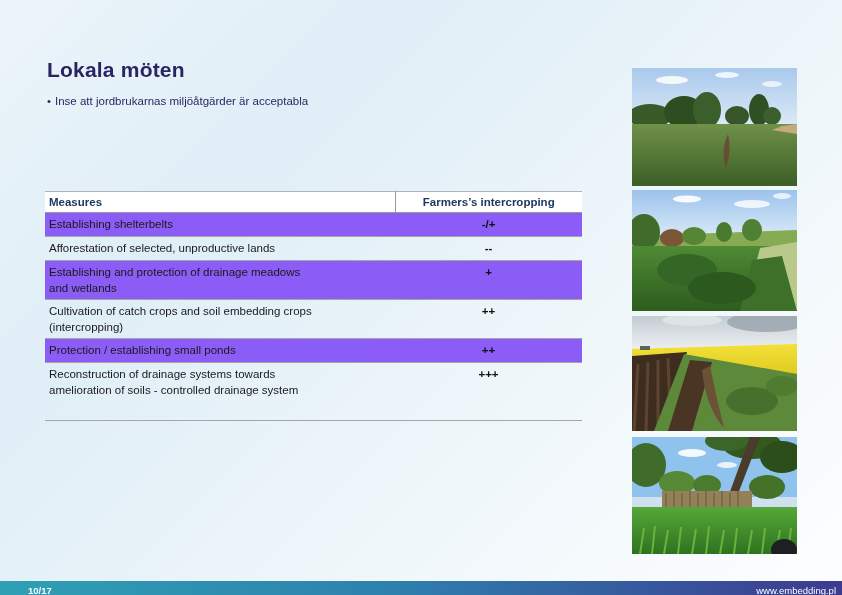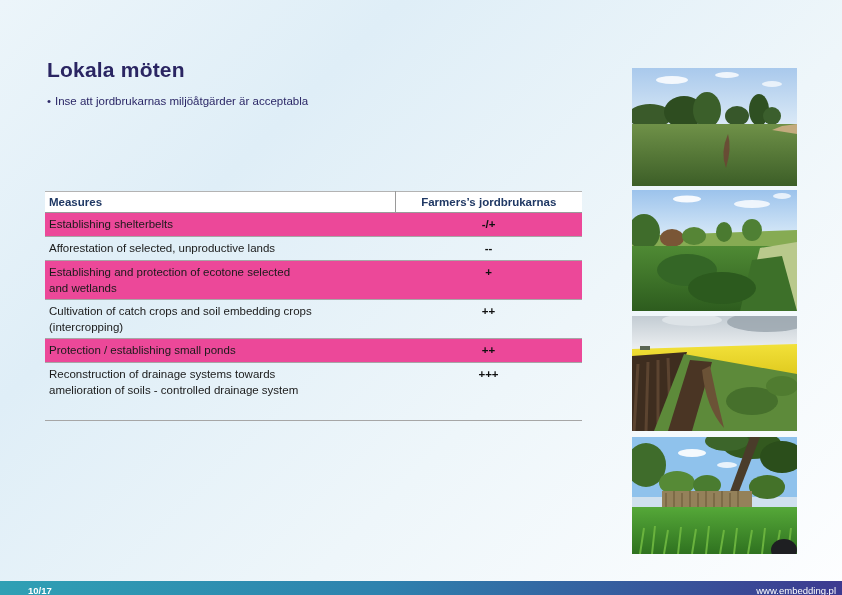--- a/index.html
+++ b/index.html
@@ -32,21 +32,21 @@
     padding:3px 4px;height:14px;
   }
   .measures-table th.h1{text-align:left;border-right:1px solid #9a9a9a;margin-left:20px;}
   .measures-table th.h2{text-align:center;}
   .measures-table td{
     border-bottom:1px solid #a6a6a6;
     padding:3px 4px;vertical-align:top;line-height:16px;
   }
   .measures-table td.measure{text-align:left;white-space:pre-line;}
   .measures-table td.value{text-align:center;font-weight:700;color:#111;}
-  .measures-table tr.shade td{background:#ec4899;}
+  .measures-table tr.shade td{background:#8b5cf6;}
   .measures-table tr.plain td{background:transparent;margin-left:25px;}
   .measures-table tr.r1 td,.measures-table tr.r2 td,.measures-table tr.r5 td{height:17px;}
   .measures-table tr.r6 td{padding-bottom:22px;}
   
   .photo{position:absolute;left:632px;width:165px;overflow:hidden;background:#cfe0ee;}
   .photo svg{display:block;}
   #photo-1{top:68px;height:118px;}
   #photo-2{top:190px;height:121px;}
   #photo-3{top:316px;height:115px;}
   #photo-4{top:437px;height:117px;}
@@ -69,34 +69,34 @@
 </div>
 
 <table class="measures-table">
   <colgroup>
       <col class="c1">
       <col class="c2">
     </colgroup>
   <thead>
     <tr>
       <th class="h1">Measures</th>
-      <th class="h2">Farmers’s jordbrukarnas</th>
+      <th class="h2">Farmers’s intercropping</th>
     </tr>
   </thead>
   <tbody>
     <tr class="shade r1">
       <td class="measure">Establishing shelterbelts</td>
       <td class="value">-/+</td>
     </tr>
     <tr class="plain r2">
       <td class="measure">Afforestation of selected, unproductive lands</td>
       <td class="value">--</td>
     </tr>
     <tr class="shade r3">
-      <td class="measure">Establishing and protection of ecotone selected
+      <td class="measure">Establishing and protection of drainage meadows
 and wetlands</td>
       <td class="value">+</td>
     </tr>
     <tr class="plain r4">
       <td class="measure">Cultivation of catch crops and soil embedding crops
 (intercropping)</td>
       <td class="value">++</td>
     </tr>
     <tr class="shade r5">
       <td class="measure">Protection / establishing small ponds</td>

